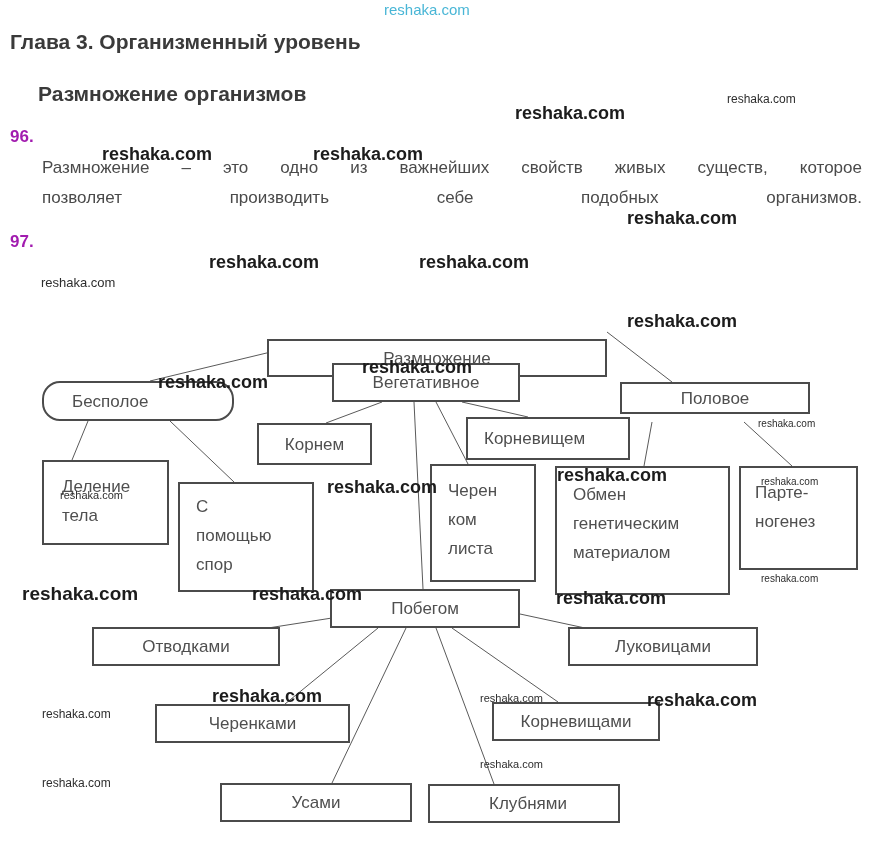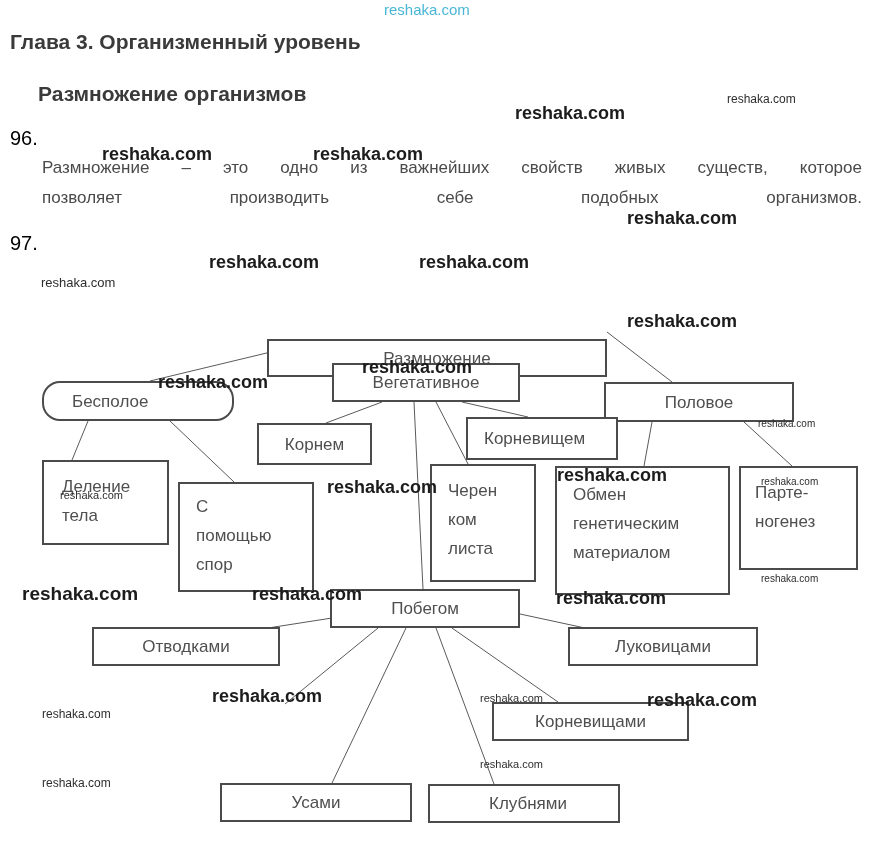--- a/index.html
+++ b/index.html
@@ -2,21 +2,21 @@
 <html><head>
 <meta charset="utf-8">
 <style>
   * { margin:0; padding:0; box-sizing:border-box; }
   html,body { background:#ffffff; }
   body { font-family:"Liberation Sans", sans-serif; }
   .page { position:relative; width:878px; height:841px; background:#fff; overflow:hidden; color:#3c3c3c; }
   .abs { position:absolute; }
 
   .heading { font-size:21px; font-weight:bold; color:#3a3a3a; white-space:nowrap; }
-  .tasknum { font-size:20px; font-weight:normal; color:#000000; }
+  .tasknum { font-size:17px; font-weight:bold; color:#a21caf; }
 
   .ptext { font-size:17px; color:#4a4a4a; width:820px; }
   .jline { text-align:justify; text-align-last:justify; -moz-text-align-last:justify; }
 
   svg.wires { position:absolute; left:0; top:0; z-index:1; }
   svg.wires line { stroke:#5a5a5a; stroke-width:1; }
 
   .node { position:absolute; z-index:2; border:2px solid #4b4b4b; background:#fff;
           display:flex; align-items:center; justify-content:center;
           font-size:17px; color:#4f4f4f; line-height:29px; }
@@ -67,27 +67,27 @@
 
   <div class="node" style="left:267px; top:307px; width:340px; height:38px;margin-top:32px;">
       <span>Размножение</span>
     </div>
   <div class="node left" style="left:42px; top:381px; width:192px; height:40px; padding-left:28px;border-radius:18px;">
       <span>Бесполое</span>
     </div>
   <div class="node" style="left:332px; top:363px; width:188px; height:39px;">
       <span>Вегетативное</span>
     </div>
-  <div class="node" style="left:604px; top:382px; width:190px; height:40px;">
+  <div class="node" style="left:620px; top:382px; width:190px; height:32px;">
       <span>Половое</span>
     </div>
   <div class="node" style="left:257px; top:423px; width:115px; height:42px;">
       <span>Корнем</span>
     </div>
-  <div class="node left" style="left:466px; top:417px; width:152px; height:43px; padding-left:16px;">
+  <div class="node left" style="left:466px; top:417px; width:164px; height:43px; padding-left:16px;">
       <span>Корневищем</span>
     </div>
   <div class="node left top" style="left:42px; top:460px; width:127px; height:85px; padding:10px 0 0 18px;">
       <span>Деление
 тела</span>
     </div>
   <div class="node left top" style="left:178px; top:482px; width:136px; height:110px; padding:8px 0 0 16px;">
       <span>С
 помощью
 спор</span>
@@ -108,21 +108,24 @@
     </div>
   <div class="node" style="left:330px; top:589px; width:190px; height:39px;">
       <span>Побегом</span>
     </div>
   <div class="node" style="left:92px; top:627px; width:188px; height:39px;">
       <span>Отводками</span>
     </div>
   <div class="node" style="left:568px; top:627px; width:190px; height:39px;">
       <span>Луковицами</span>
     </div>
-  <div class="node" style="left:492px; top:702px; width:197px; height:39px;">
+  <div class="node" style="left:155px; top:704px; width:195px; height:39px;">
+      <span>Черенками</span>
+    </div>
+  <div class="node" style="left:492px; top:702px; width:168px; height:39px;">
       <span>Корневищами</span>
     </div>
   <div class="node" style="left:220px; top:783px; width:192px; height:39px;">
       <span>Усами</span>
     </div>
   <div class="node" style="left:428px; top:784px; width:192px; height:39px;padding-left:8px;">
       <span>Клубнями</span>
     </div>
 
   <div class="wm link" style="left:384px; top:1px;">reshaka.com</div>

